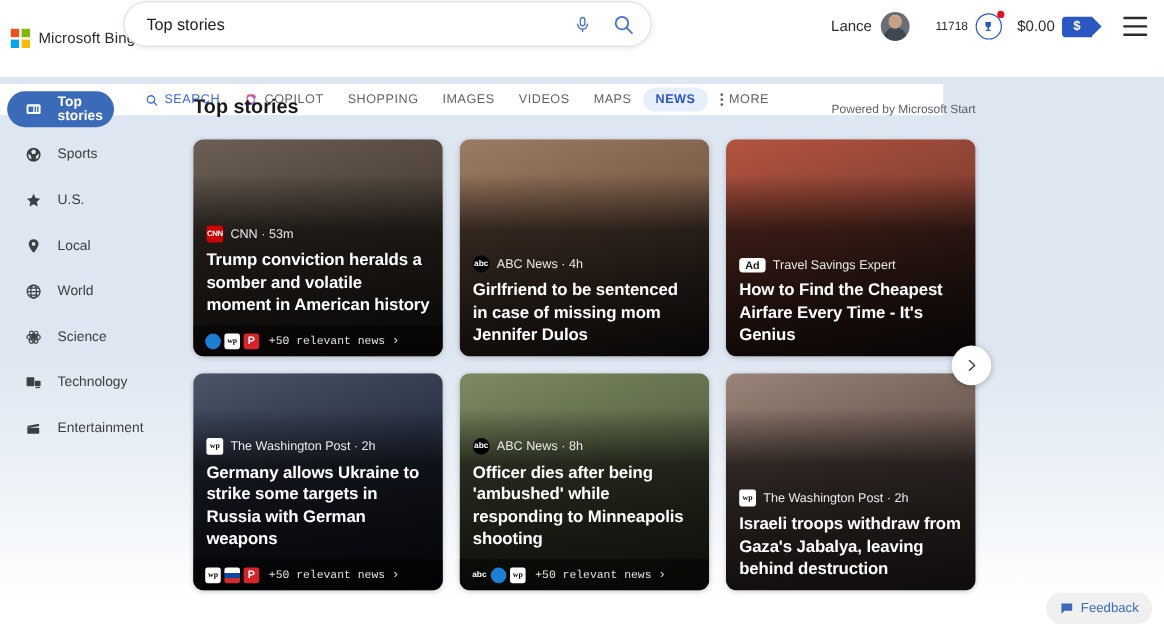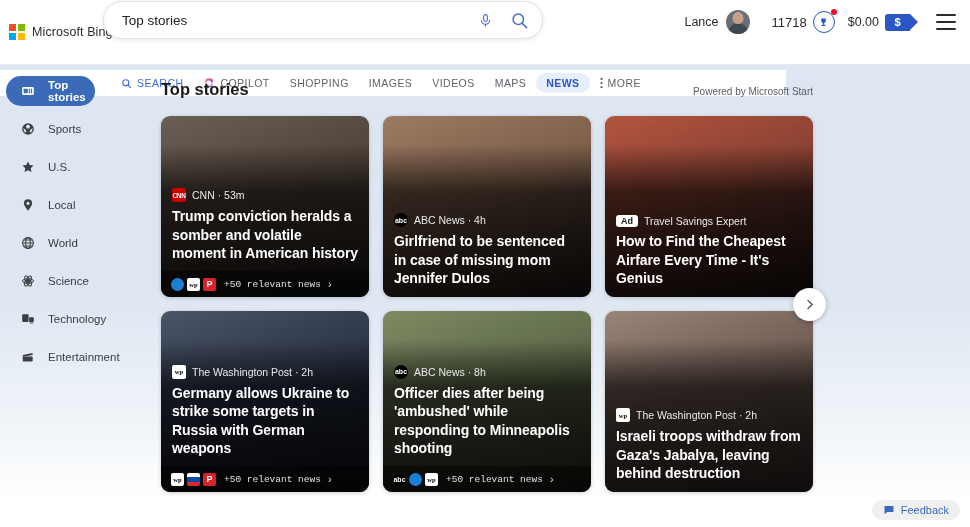--- a/index.html
+++ b/index.html
@@ -82,21 +82,21 @@
     width: 19px; height: 13px; border-radius: 9px 9px 0 0;
     background: #3f4750;
   }
   .avatar::before {
     content: ''; position: absolute; left: 50%; top: 14%;
     transform: translateX(-50%);
     width: 11px; height: 11px; border-radius: 50%;
     background: #c79f86; z-index: 2;
   }
   .rewards-count {
-    font-size: 13px; color: #2b2b2b; margin-left: 22px; margin-right: 6px;
+    font-size: 10px; color: #2b2b2b; margin-left: 22px; margin-right: 6px;
   }
   .trophy-badge {
     position: relative; width: 22px; height: 22px; flex: none;
   }
   .trophy-circle {
     width: 22px; height: 22px; border-radius: 50%;
     border: 1.4px solid #2b57c4;
     display: flex; align-items: center; justify-content: center;
   }
   .notif-dot {
@@ -240,21 +240,21 @@
   .next-btn {
     position: absolute; left: 793px; top: 288px;
     width: 33px; height: 33px; border-radius: 50%;
     background: #ffffff; box-shadow: 0 1px 5px rgba(0,0,0,0.28);
     display: flex; align-items: center; justify-content: center;
     cursor: pointer; z-index: 5;
   }
 
   .feedback {
     position: absolute; right: 10px; bottom: 7px;
-    height: 20px; padding: 0 11px;
+    height: 26px; padding: 0 11px;
     background: #f0f0f0; border-radius: 12px;
     display: flex; align-items: center; gap: 6px;
     font-size: 11px; color: #3a6ab8; cursor: pointer;
   }
 
   
   .lg-cnn { background: #cc0000; font-size: 6.5px; letter-spacing: -.3px; }
   .lg-abc { background: #000000; border-radius: 50%; }
   .lg-wp  { background: #ffffff; color: #000; font-size: 6.5px; font-family: "Liberation Serif", serif; }
   .lg-p   { background: #d8232a; font-size: 9px; }

